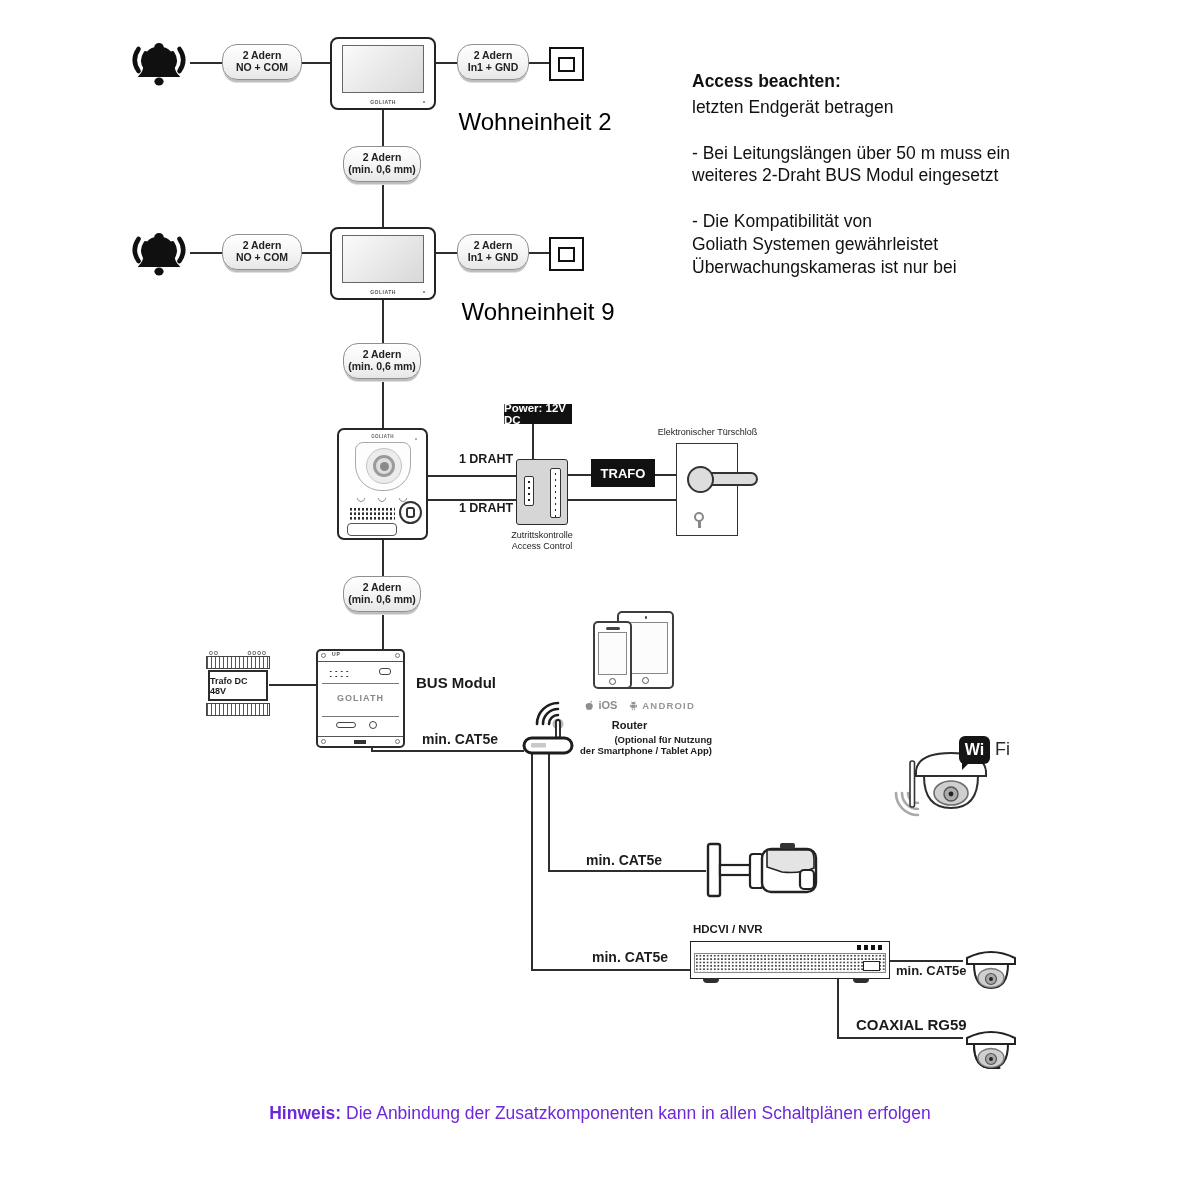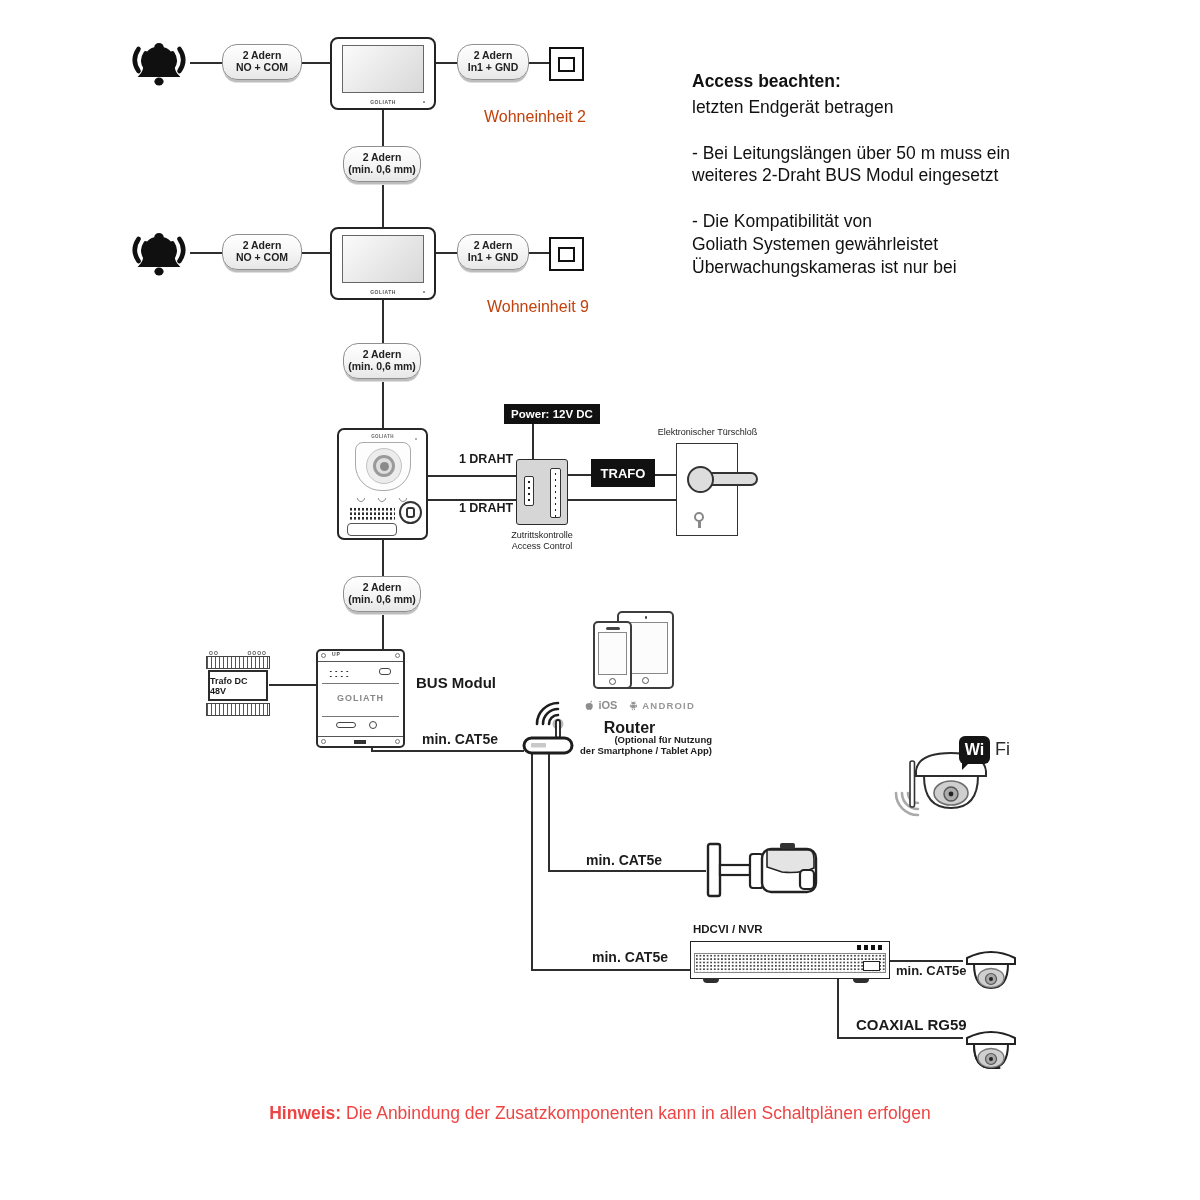--- a/index.html
+++ b/index.html
@@ -24,21 +24,21 @@
              border:1px solid #666; background:linear-gradient(135deg,#fbfbfb 0%,#e9e9e9 50%,#d8d8d8 100%); }
   .monitor .brand { position:absolute; left:0; right:0; bottom:3px; text-align:center;
              font-size:5px; letter-spacing:.5px; color:#555; font-weight:bold; }
   .monitor .mic { position:absolute; right:9px; bottom:5px; width:2px; height:2px; border-radius:50%; background:#777; }
 
   
   .doorbtn { position:absolute; width:35px; height:34px; border:2.5px solid #101010; background:#fff;
              display:flex; align-items:center; justify-content:center; }
   .doorbtn .inner { width:17px; height:15px; border:2.5px solid #101010; }
 
-  .unit-label { position:absolute; width:170px; text-align:center; font-size:16px; color:#c2410c; }
+  .unit-label { position:absolute; width:170px; text-align:center; font-size:24px; color:#000000; }
 
   
   .doorstation { position:absolute; left:337px; top:428px; width:91px; height:112px;
                  border:2px solid #262626; border-radius:7px; background:#fff; }
   .doorstation .brand { position:absolute; top:4px; left:0; right:0; text-align:center;
                  font-size:4.5px; letter-spacing:.4px; color:#666; font-weight:bold; }
   .doorstation .leddot { position:absolute; top:8px; right:9px; width:2px; height:2px; border-radius:50%; background:#999; }
   .doorstation .cam-housing { position:absolute; left:16px; top:12px; width:56px; height:49px;
                  border:1px solid #aaa; border-radius:8px 8px 26px 26px; background:#fdfdfd; }
   .doorstation .lens-outer { position:absolute; left:10px; top:5px; width:36px; height:36px; border-radius:50%;
@@ -113,21 +113,21 @@
   .phone { position:absolute; left:593px; top:621px; width:39px; height:68px; background:#fff;
            border:2px solid #3d3d3d; border-radius:5px; }
   .phone .spk { position:absolute; top:4px; left:50%; margin-left:-7px; width:14px; height:2.5px; background:#444; border-radius:2px; }
   .phone .scr { position:absolute; left:3px; right:3px; top:9px; bottom:12px; border:1px solid #888; background:#fcfcfc; }
   .phone .home { position:absolute; bottom:2.5px; left:50%; margin-left:-3.5px; width:7px; height:7px; border-radius:50%; border:1.2px solid #555; }
 
   .os-row { position:absolute; left:585px; top:696px; width:110px; height:18px; display:flex; align-items:center; gap:4px; }
   .os-txt { font-size:11px; color:#8d8d8d; font-weight:bold; }
   .android-txt { font-size:9.5px; color:#979797; font-weight:bold; letter-spacing:1.2px; text-transform:uppercase; }
 
-  .router-title { position:absolute; left:567px; top:719px; width:125px; text-align:center; font-weight:bold; font-size:16px; }
+  .router-title { position:absolute; left:567px; top:719px; width:125px; text-align:center; font-weight:bold; font-size:11px; }
   .router-sub { position:absolute; left:547px; top:734px; width:165px; text-align:right; font-weight:bold; font-size:9.5px; line-height:1.2; }
 
   .cat5 { position:absolute; font-weight:bold; font-size:14px; color:#1c1c1c; }
 
   
   .nvr { position:absolute; left:690px; top:941px; width:200px; height:38px; border:1.5px solid #222; background:#fff; }
   .nvr .leds { position:absolute; right:7px; top:3px; display:flex; gap:2.5px; }
   .nvr .leds i { width:4.5px; height:4.5px; background:#111; display:block; }
   .nvr .mesh { position:absolute; left:3px; right:3px; top:11px; bottom:5px;
                background-image:radial-gradient(#4a4a4a 0.9px, transparent 1.05px); background-size:3.6px 3.4px; border:1px solid #888; }
@@ -136,21 +136,21 @@
 
   .wifi-badge { position:absolute; left:959px; top:736px; width:31px; height:28px; background:#151515; border-radius:6px;
                 color:#fff; font-weight:bold; font-size:16px; display:flex; align-items:center; justify-content:center; }
   .wifi-badge:after { content:""; position:absolute; left:3px; bottom:-6px; border:4px solid transparent; border-top-color:#151515; border-left-color:#151515; }
   .wifi-fi { position:absolute; left:995px; top:739px; font-size:18px; color:#2a2a2a; }
 
   .notes { position:absolute; left:692px; top:70px; width:370px; font-size:17.5px; line-height:1.3; color:#111; }
   .notes .t { font-weight:bold; margin-bottom:3px; }
   .notes .gap { height:23px; }
 
-  .footer { position:absolute; left:20px; top:1103px; width:1160px; text-align:center; font-size:17.5px; color:#ef4444; }
+  .footer { position:absolute; left:20px; top:1103px; width:1160px; text-align:center; font-size:17.5px; color:#6d28d9; }
   .footer b { font-weight:bold; }
 </style>
 </head>
 <body>
 
 <div class="stage">
 
   <div class="hline" style="top:62px; left:190px; width:34px;"></div>
   <div class="hline" style="top:62px; left:300px; width:32px;"></div>
   <div class="hline" style="top:62px; left:436px; width:23px;"></div>
@@ -270,21 +270,21 @@
       <i class="keyicon"></i>
       <i class="keyicon"></i>
     </div>
     <div class="grille"></div>
     <div class="bellbtn">
         <i></i>
       </div>
     <div class="plate"></div>
   </div>
 
-  <div class="black-label" style="left:504px; top:404px; width:96px; height:20px; font-size:11.5px;">Power: 12V DC</div>
+  <div class="black-label" style="left:504px; top:404px; width:68px; height:20px; font-size:11.5px;">Power: 12V DC</div>
 
   <div class="abs" style="left:455px; top:452px; width:62px; text-align:center; font-weight:bold; font-size:12.5px;">1 DRAHT</div>
   <div class="abs" style="left:455px; top:501px; width:62px; text-align:center; font-weight:bold; font-size:12.5px;">1 DRAHT</div>
 
   <div class="access">
     <div class="strip s1"></div>
     <div class="strip s2"></div>
   </div>
   <div class="small-cap" style="left:492px; top:530px; width:100px;">
     <div>Zutrittskontrolle</div>

